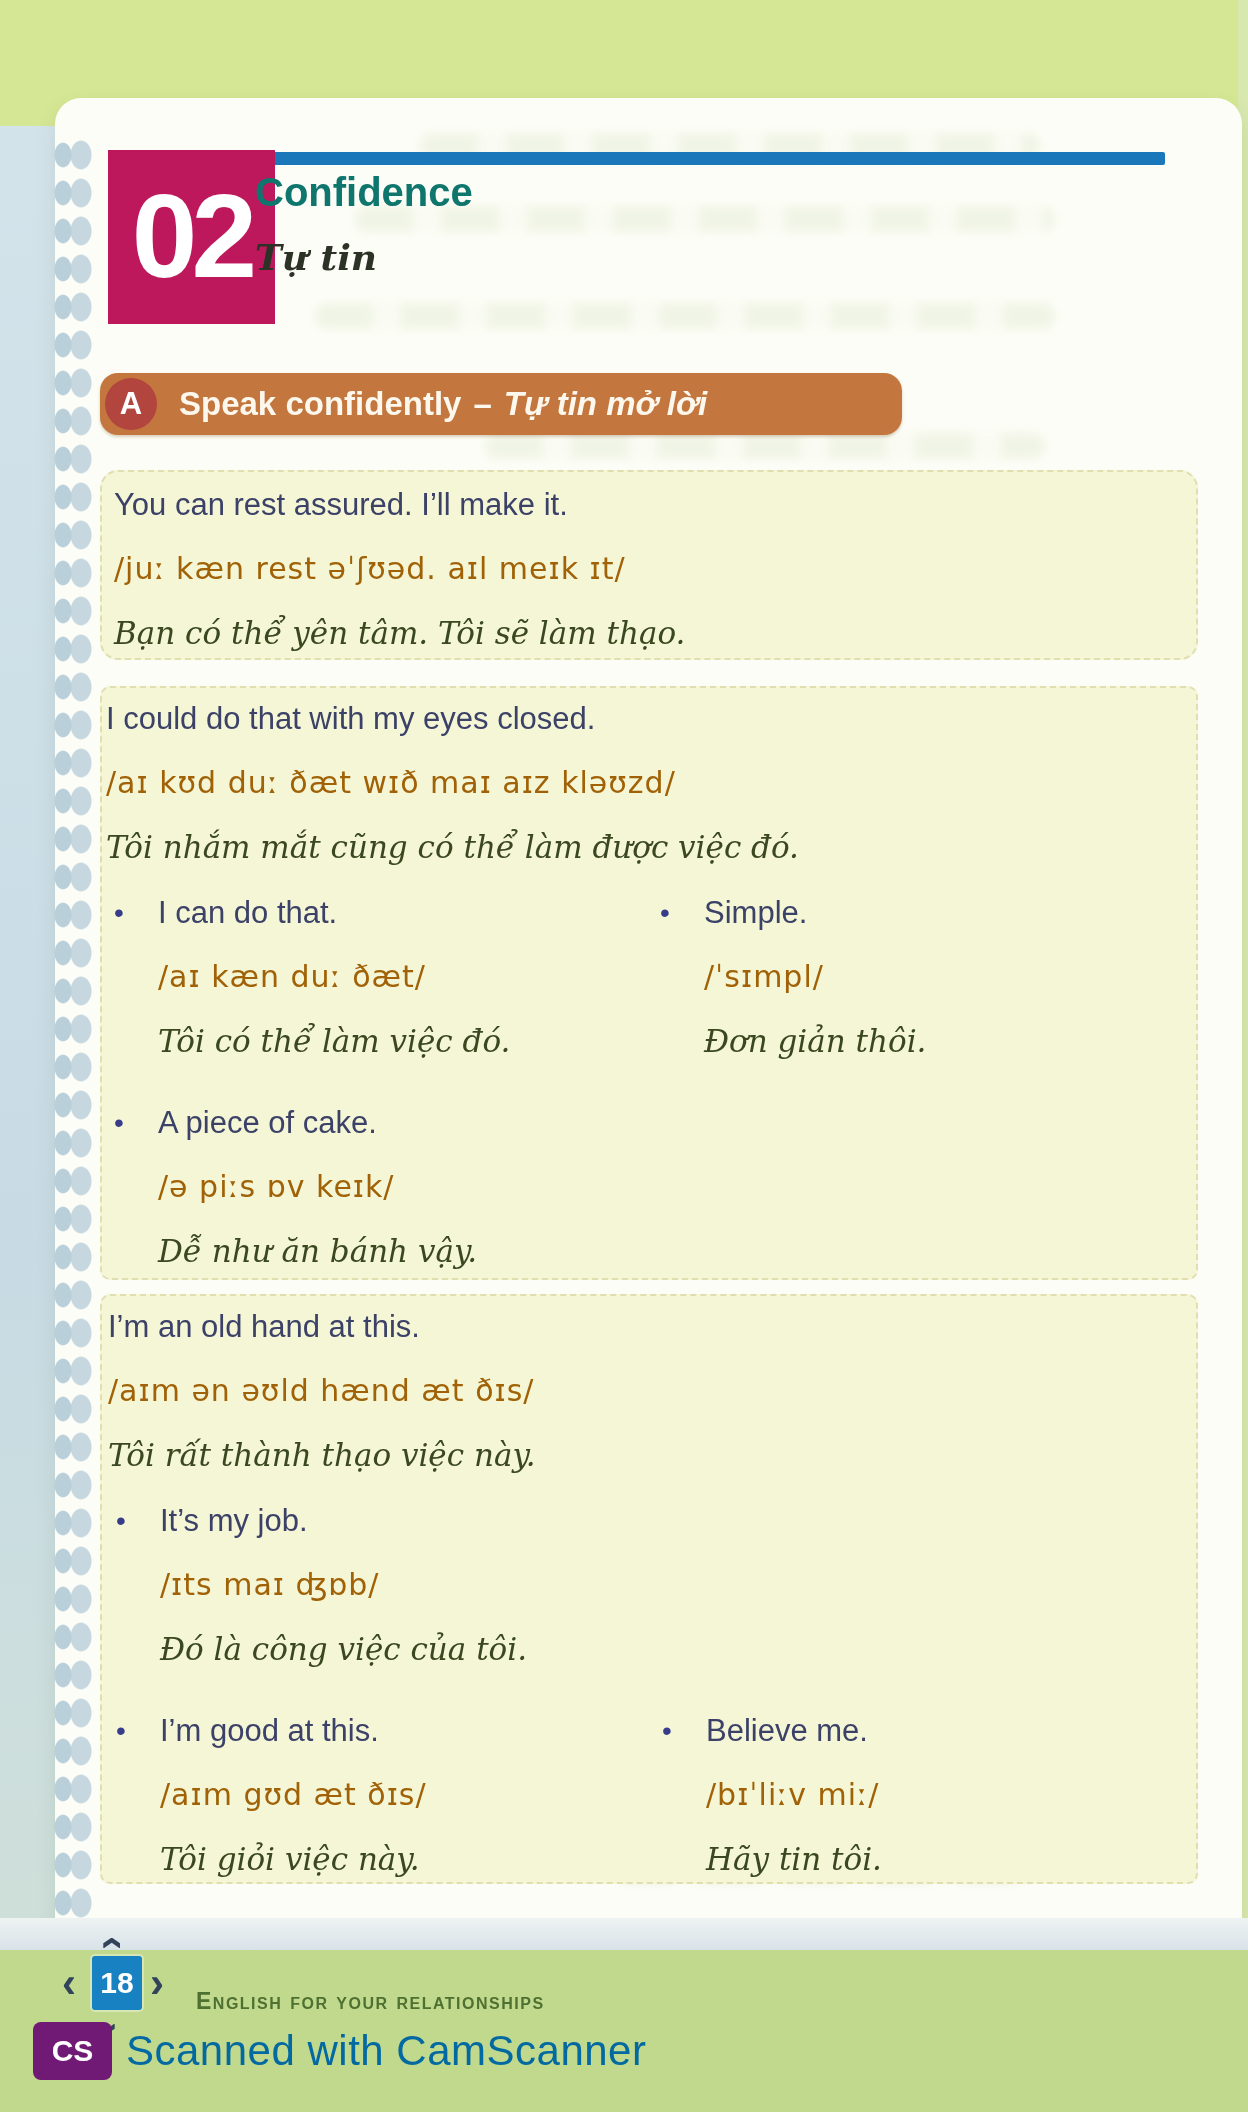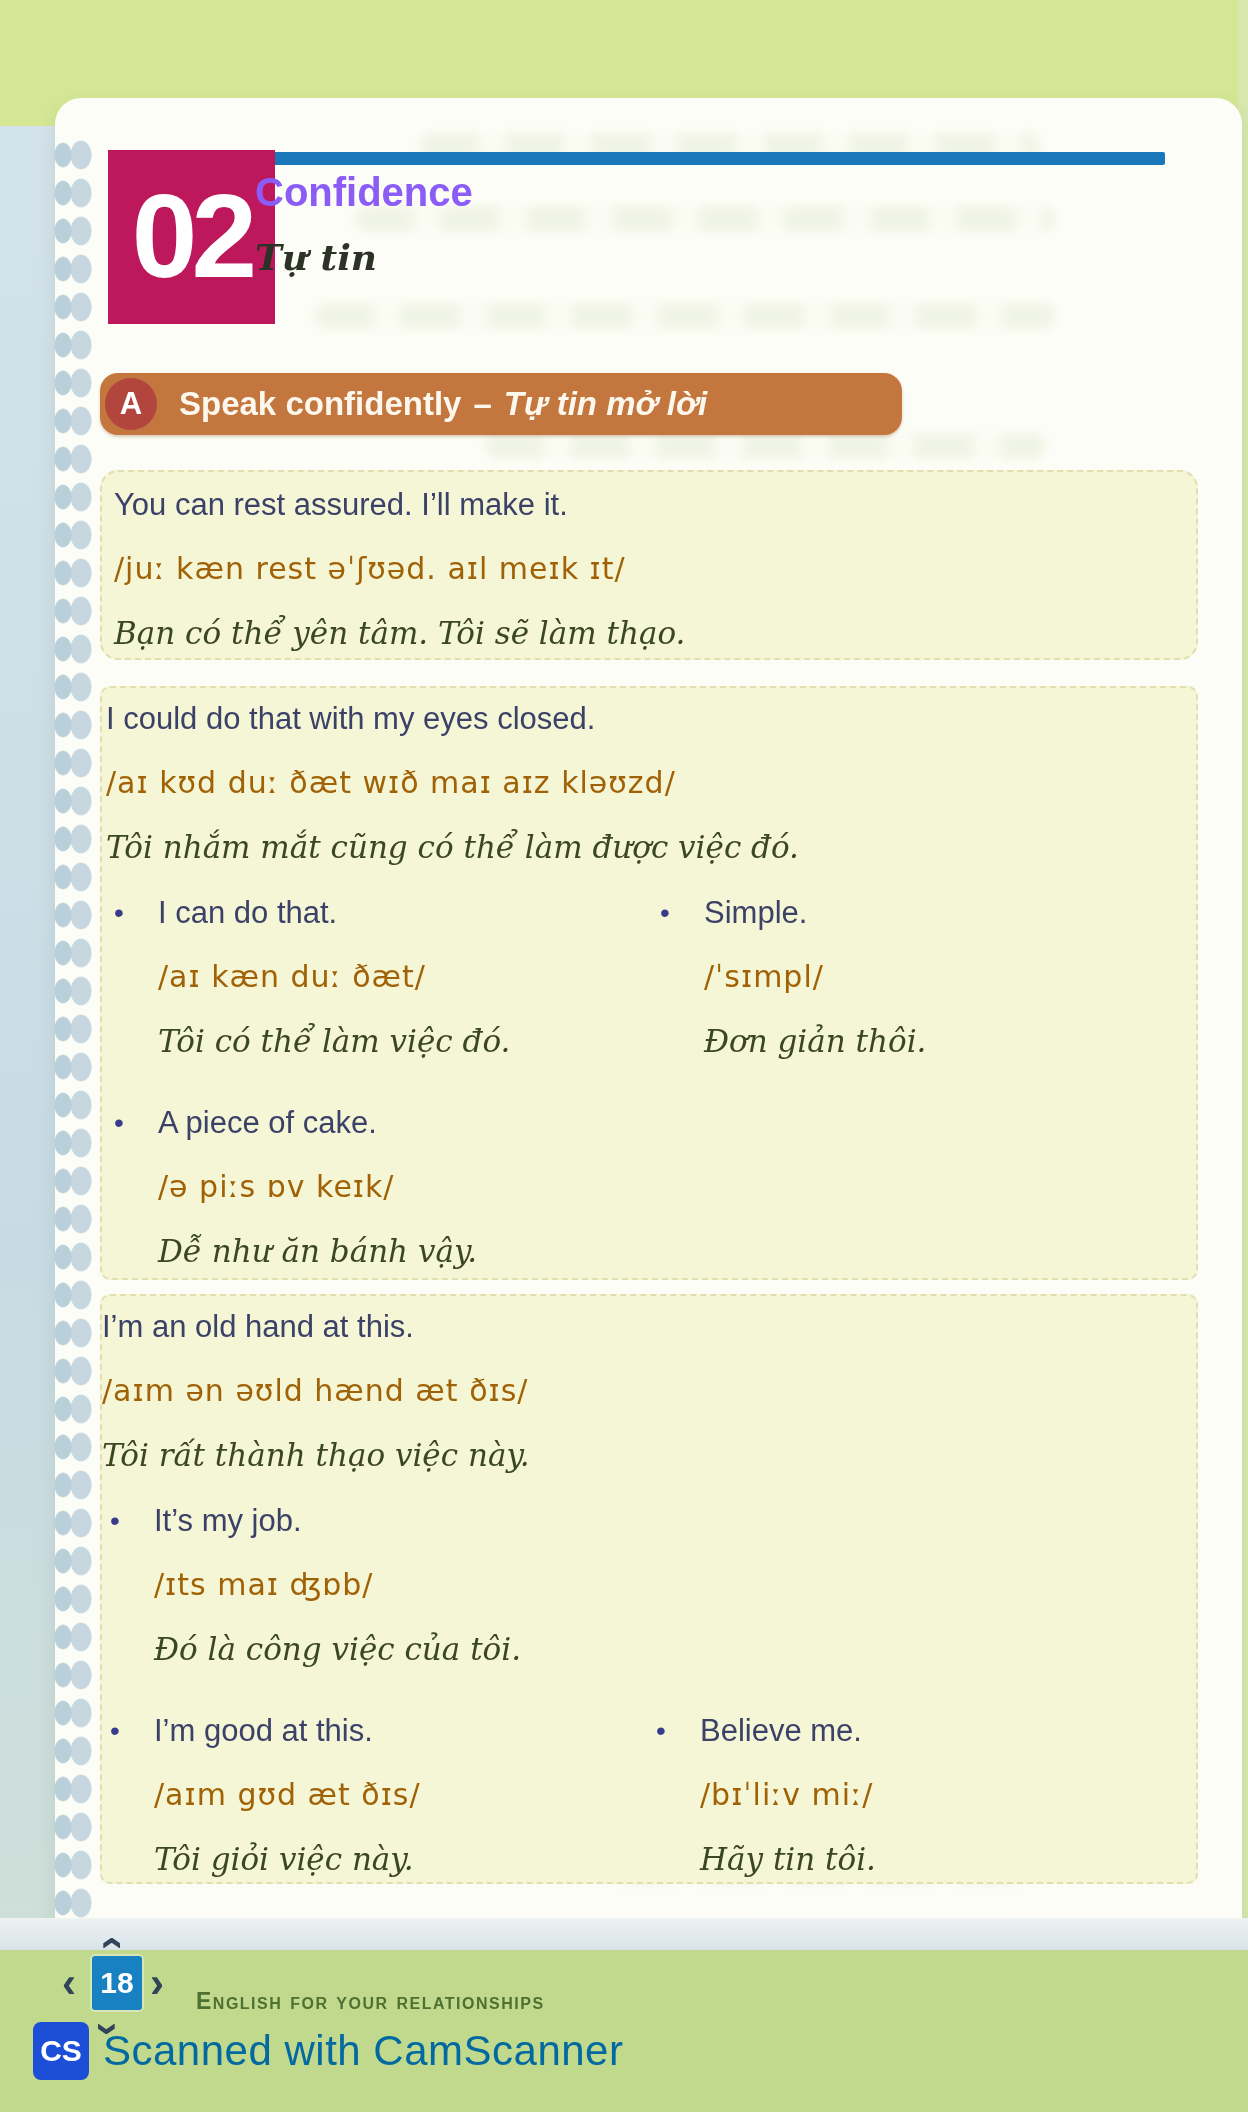--- a/index.html
+++ b/index.html
@@ -17,37 +17,37 @@
           radial-gradient(9px 13px at 13px 19px,#b9cfda 0 8px,rgba(185,207,218,0) 9px),
           radial-gradient(11px 15px at 31px 19px,#c6d7e0 0 10px,rgba(198,215,224,0) 11px);
         background-size:46px 38px;background-repeat:repeat-y;}
   
   .streak{position:absolute;height:26px;border-radius:13px;filter:blur(4px);opacity:.55;
           background:repeating-linear-gradient(90deg,rgba(150,175,100,.20) 0 58px,rgba(150,175,100,.04) 58px 86px);}
   
   .unit-bar{position:absolute;left:185px;top:54px;width:925px;height:13px;background:#1a78ba;border-radius:2px;}
   .unit-box{position:absolute;left:53px;top:52px;width:167px;height:174px;background:#be185d;
             color:#fff;font-weight:bold;font-size:118px;line-height:172px;text-align:center;letter-spacing:-6px;}
-  .unit-title{position:absolute;left:200px;top:72px;font-size:40px;font-weight:bold;color:#8b5cf6;}
+  .unit-title{position:absolute;left:200px;top:72px;font-size:40px;font-weight:bold;color:#0f766e;}
   .unit-sub{position:absolute;left:200px;top:138px;font-family:"DejaVu Serif",serif;font-style:italic;
             font-weight:600;font-size:36px;color:#2d3226;}
   
   .banner{position:absolute;left:45px;top:275px;width:802px;height:62px;background:#c3763e;
           border-radius:18px;display:flex;align-items:center;box-shadow:0 2px 3px rgba(120,70,20,.25);}
   .banner .abadge{width:52px;height:52px;border-radius:50%;background:#b2453e;color:#fff;
           font-size:31px;font-weight:bold;line-height:52px;text-align:center;margin:0 22px 0 5px;flex:none;}
   .banner .bt-en{color:#fdf8ee;font-size:33px;font-weight:bold;}
   .banner .bt-sep{color:#fdf8ee;font-size:33px;font-weight:bold;margin:0 12px;}
   .banner .bt-vi{color:#fdf8ee;font-size:33px;font-weight:bold;font-style:italic;}
   
   .block{position:absolute;left:45px;width:1098px;background:#f4f6d5;
          border:2px dashed rgba(202,192,132,.45);border-radius:10px;box-sizing:border-box;}
   .g1{top:372px;height:190px;padding:12px 0 0 12px;border-radius:18px;}
   .g2{top:588px;height:594px;padding:10px 0 0 4px;}
-  .g3{top:1196px;height:590px;padding:10px 0 0 0;}
+  .g3{top:1196px;height:590px;padding:10px 0 0 6px;}
   .line{height:42px;line-height:42px;white-space:nowrap;}
   .trio .line + .line{margin-top:22px;}
   .line-en{font-size:31px;color:#3c4168;}
   .line-ipa{font-family:"DejaVu Sans",sans-serif;font-size:30px;color:#a16207;letter-spacing:1px;}
   .line-vi{font-family:"DejaVu Serif",serif;font-style:italic;font-size:31px;color:#3a471f;}
   .brow{display:flex;margin-top:24px;}
   .brow + .brow{margin-top:40px;}
   .bitem{display:flex;}
   .bitem.left{width:546px;flex:none;}
   .dot{width:52px;padding-left:8px;box-sizing:border-box;color:#383c8a;font-size:28px;line-height:42px;flex:none;}
@@ -62,21 +62,21 @@
   .chev{position:absolute;font-size:42px;font-weight:bold;color:#31445a;line-height:42px;}
   .chev.left{left:0;top:34px;}
   .chev.right{left:88px;top:34px;}
   .chev.up{left:40px;top:-6px;transform:rotate(-90deg);}
   .chev.down{left:40px;top:80px;transform:rotate(90deg);}
   .book-title{position:absolute;left:196px;top:1978px;font-size:23px;font-weight:bold;
               font-variant:small-caps;letter-spacing:1.5px;color:#4e7030;line-height:46px;
               text-transform:lowercase;}
   .book-title::first-letter{text-transform:uppercase;}
   .camscanner{position:absolute;left:33px;top:2022px;display:flex;align-items:center;gap:14px;}
-  .cs-logo{width:56px;height:58px;background:#1d4ed8;border-radius:8px;color:#fff;
+  .cs-logo{width:79px;height:58px;background:#701a75;border-radius:8px;color:#fff;
            font-size:30px;font-weight:bold;line-height:58px;text-align:center;flex:none;}
   .cs-text{font-size:42px;color:#0369a1;letter-spacing:.5px;}
 </style>
 </head>
 <body>
 
 <div class="canvas">
 
   <div class="bg-top"></div>
   <div class="bg-right"></div>

